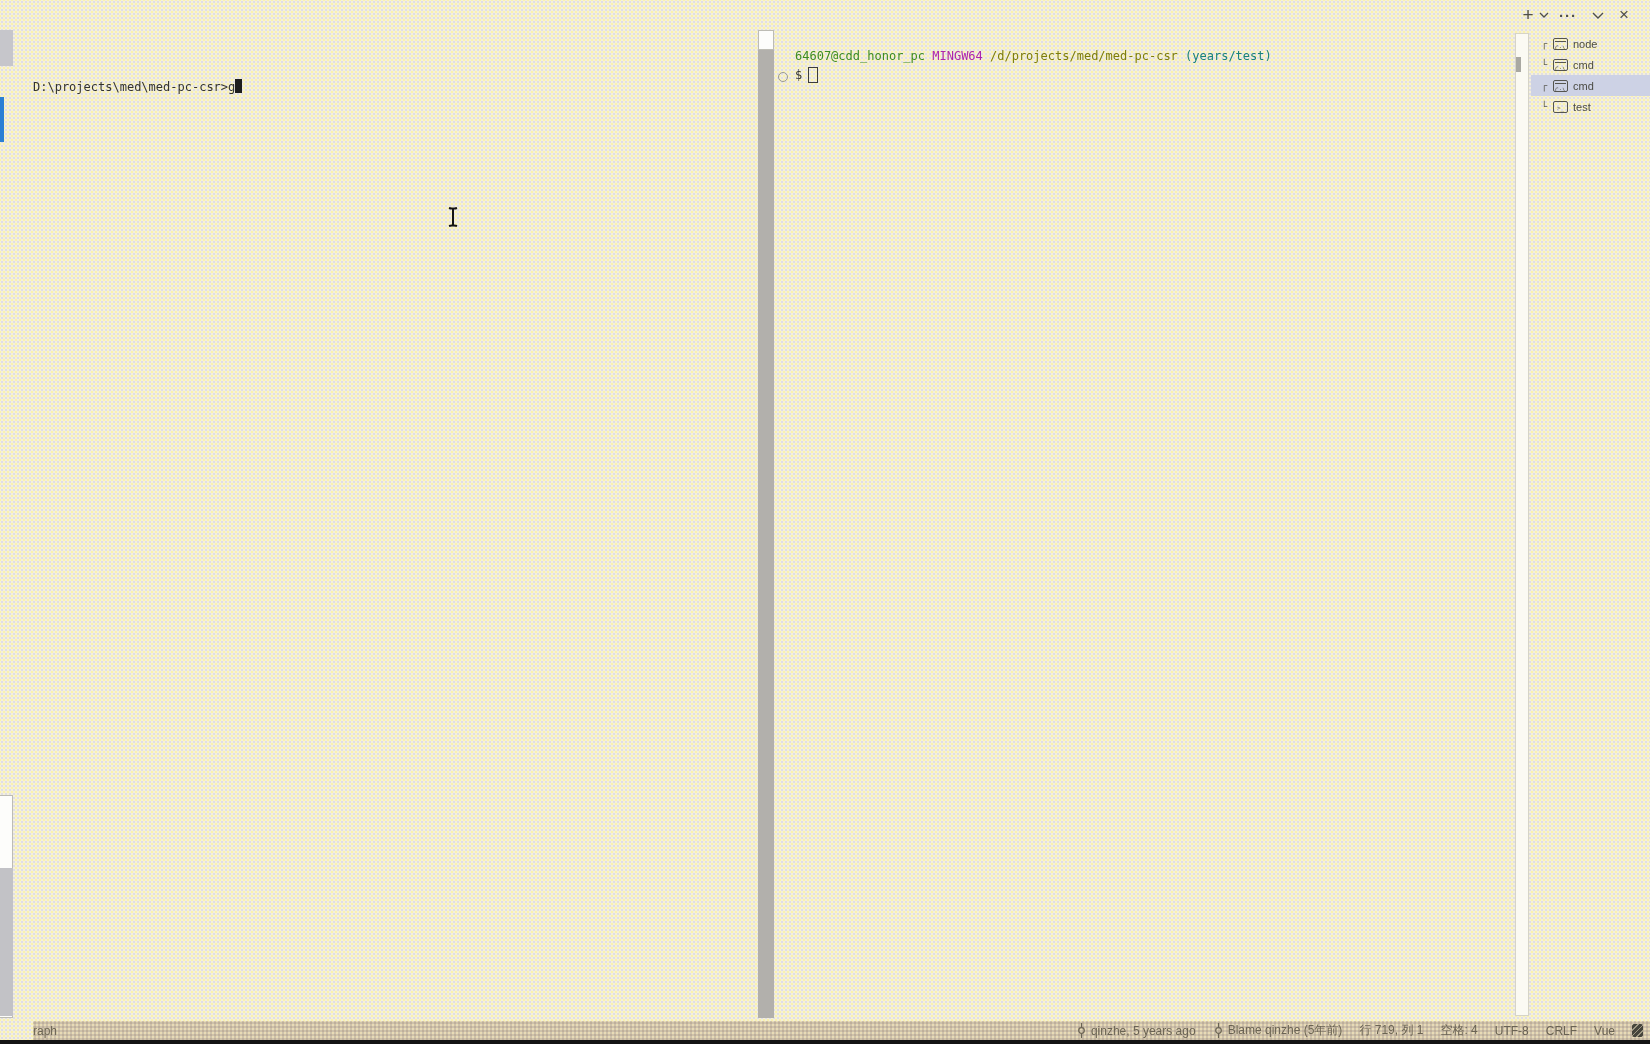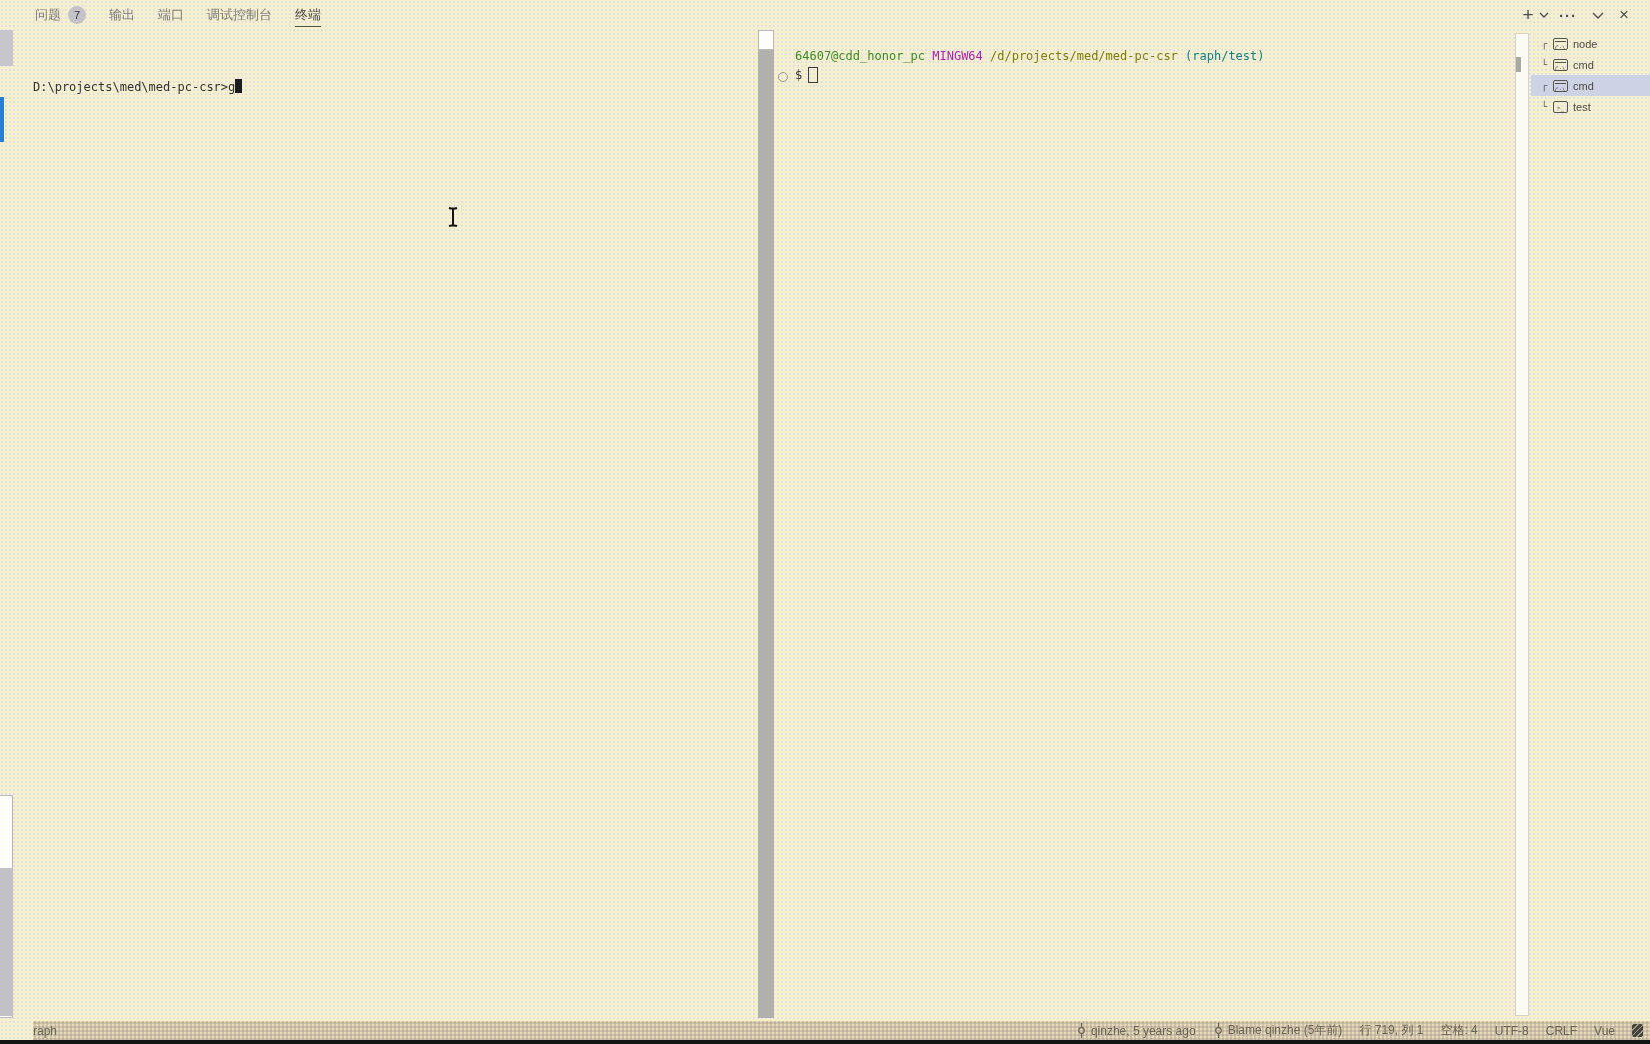--- a/index.html
+++ b/index.html
@@ -82,38 +82,20 @@
     background-image:repeating-linear-gradient(135deg,rgba(230,220,190,.55) 0 1px,transparent 1px 4px);}
   #bottom-black{position:absolute;left:0;top:1040px;width:1650px;height:4px;background:#141414;}
   
   #ibeam{position:absolute;left:445px;top:205px;}
 </style>
 </head>
 <body>
 
 <div id="screen">
 
-  <div class="tabbar">
-    <div class="ptab">
-      <span>问题</span>
-      <span class="badge">7</span>
-    </div>
-    <div class="ptab">
-      <span>输出</span>
-    </div>
-    <div class="ptab">
-      <span>端口</span>
-    </div>
-    <div class="ptab">
-      <span>调试控制台</span>
-    </div>
-    <div class="ptab active">
-      <span>终端</span>
-    </div>
-  </div>
 
   <div class="actions">
     <div class="abtn plus">+</div>
     <div class="abtn chev-sm">
       <svg width="10" height="6">
           <path d="M1 1 L5 5 L9 1" fill="none" stroke="#4f4f4b" stroke-width="1.3"></path>
         </svg>
     </div>
     <div class="abtn dots">···</div>
     <div class="abtn chev">
@@ -129,21 +111,21 @@
   </div>
 
   <div class="vtrack" id="left-term-track"></div>
   <div class="vthumb" id="left-term-thumb"></div>
 
   <div class="term" id="right-term">
     <div class="promptline">
       <span class="p-user">64607@cdd_honor_pc</span>
       <span class="p-env">MINGW64</span>
       <span class="p-path">/d/projects/med/med-pc-csr</span>
-      <span class="p-branch">(raph/test)</span>
+      <span class="p-branch">(years/test)</span>
     </div>
     <div class="cmd-decoration"></div>
     <div class="dollarline">
       <span>$</span>
       <span class="hollow-cursor"></span>
     </div>
   </div>
 
   <div class="vtrack" id="right-term-track"></div>
   <div class="vthumb" id="right-term-thumb"></div>

